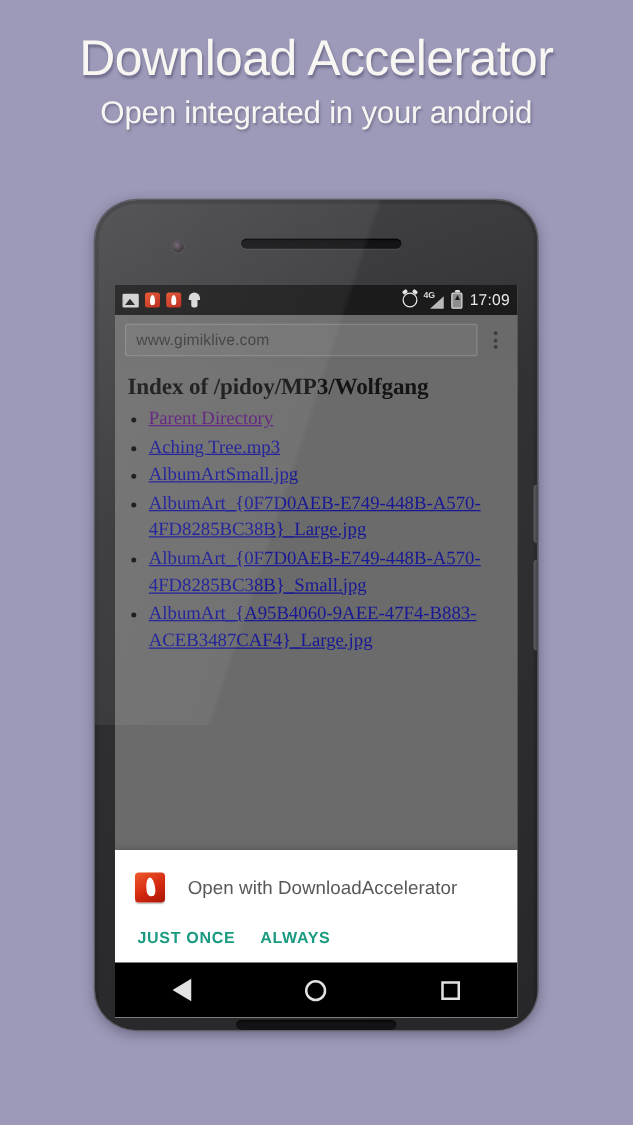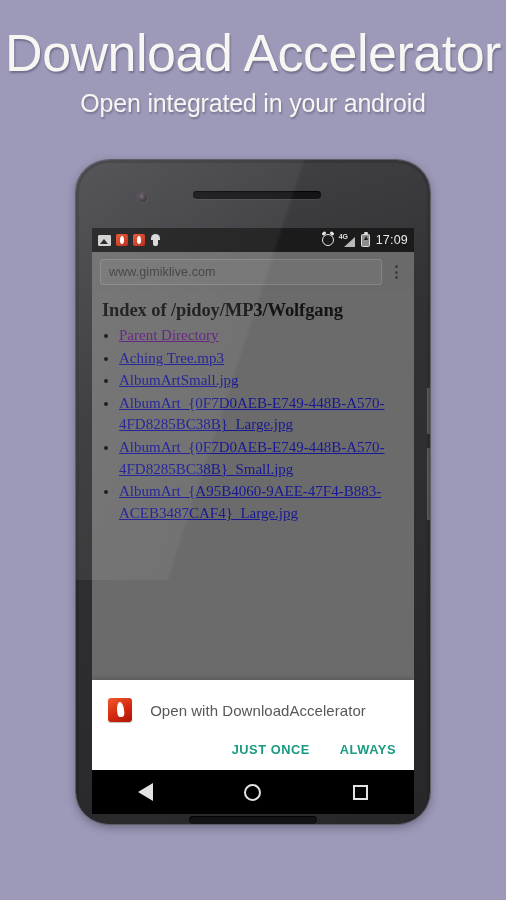--- a/index.html
+++ b/index.html
@@ -12,21 +12,21 @@
   }
 
   
   .promo{
     position:absolute;left:0;top:0;width:506px;height:148px;
     text-align:center;
     color:#f7f6f2;
   }
   .promo-title{
     margin:0;padding-top:26px;
-    font-size:52px;font-weight:400;letter-spacing:-.5px;
+    font-size:40px;font-weight:400;letter-spacing:-.5px;
     line-height:1.05;
     text-shadow:1px 2px 2px rgba(60,56,90,.45);
   }
   .promo-sub{
     margin:0;padding-top:8px;
     font-size:25px;font-weight:400;letter-spacing:-.2px;
     text-shadow:1px 2px 2px rgba(60,56,90,.40);
   }
 
   
@@ -216,22 +216,22 @@
     background:#ffffff;
     border-radius:62% 62% 50% 50% / 72% 72% 38% 38%;
     transform:rotate(-6deg);
   }
   .dlg-title{
     flex:1;text-align:center;
     font-size:15px;color:#585858;letter-spacing:.05px;
     padding-right:14px;
   }
   .dlg-actions{
-    display:flex;justify-content:flex-end;align-items:center;
-    gap:26px;padding:16px 16px 12px 16px;
+    display:flex;align-items:center;
+    gap:16px;padding:16px 16px 12px 16px;
   }
   .dlg-btn{
     font-size:12.8px;font-weight:bold;color:#1a9a80;
     letter-spacing:.55px;background:none;border:0;cursor:pointer;
     font-family:"Liberation Sans", sans-serif;padding:4px 2px;
   }
   .dlg-divider{height:1px;background:#e8e8e8;}
   .dlg-section-label{
     padding:17px 16px 10px 16px;
     font-size:13.5px;color:#8a8a8a;

